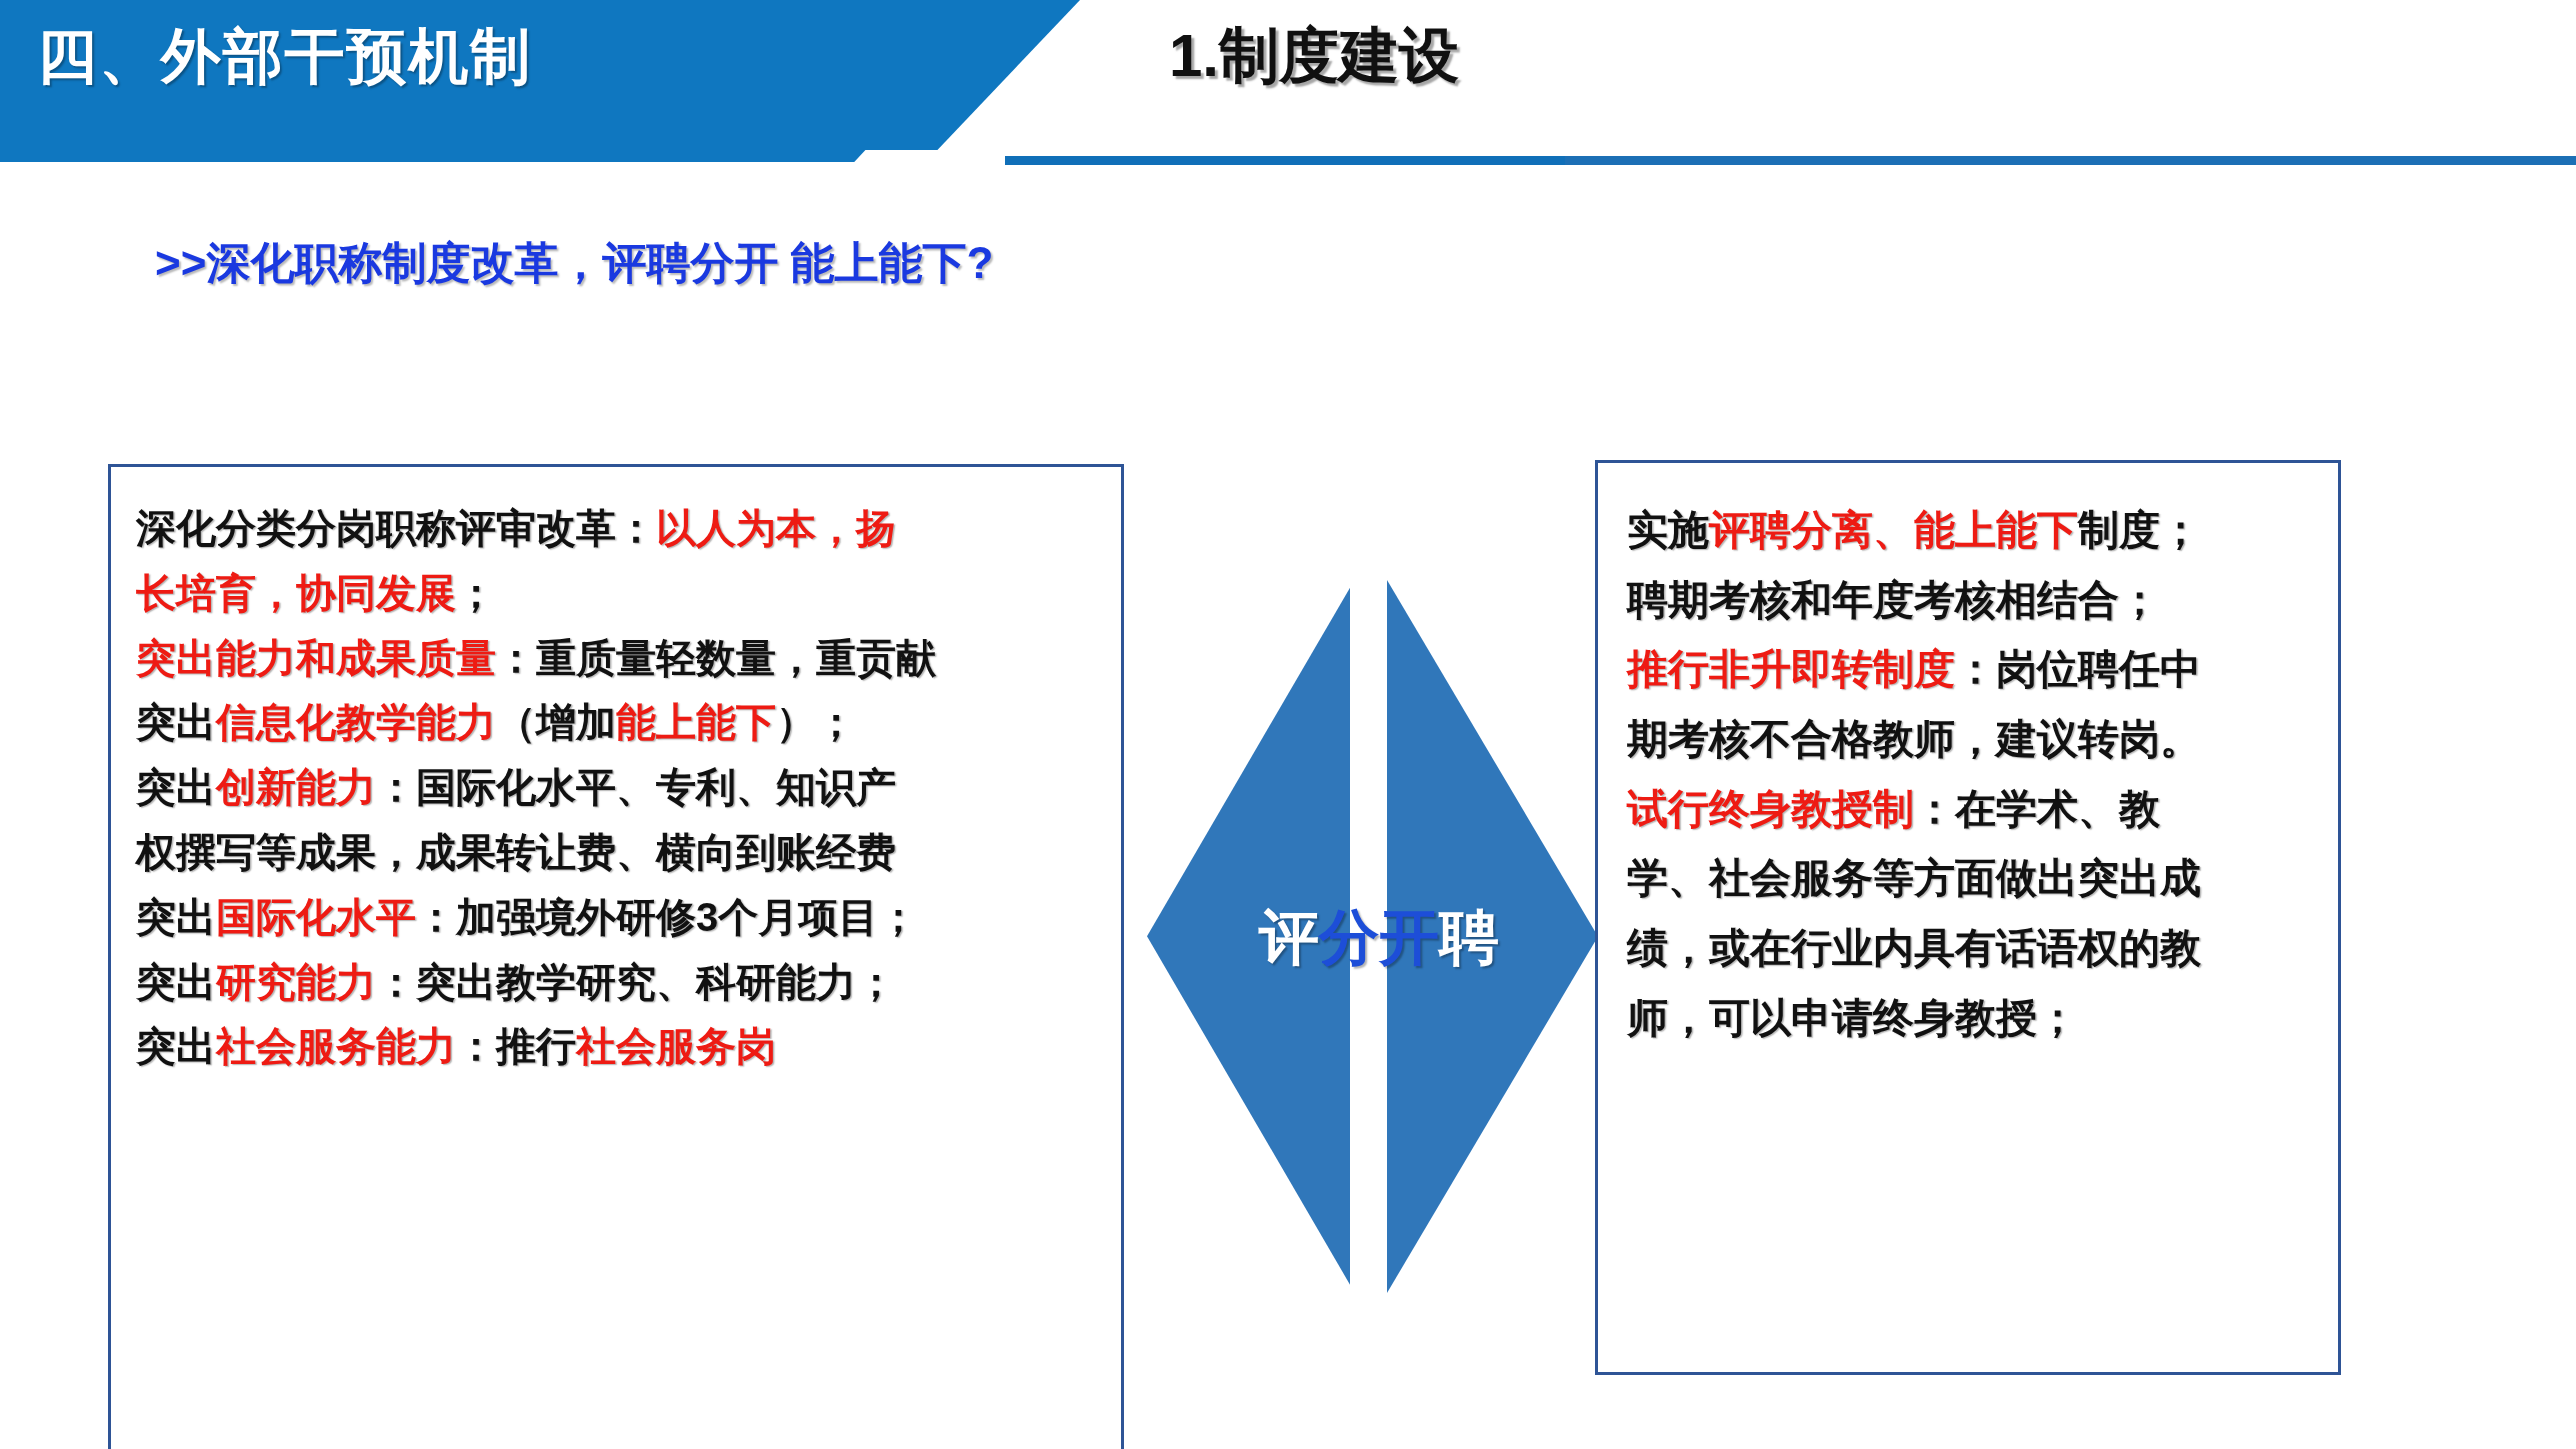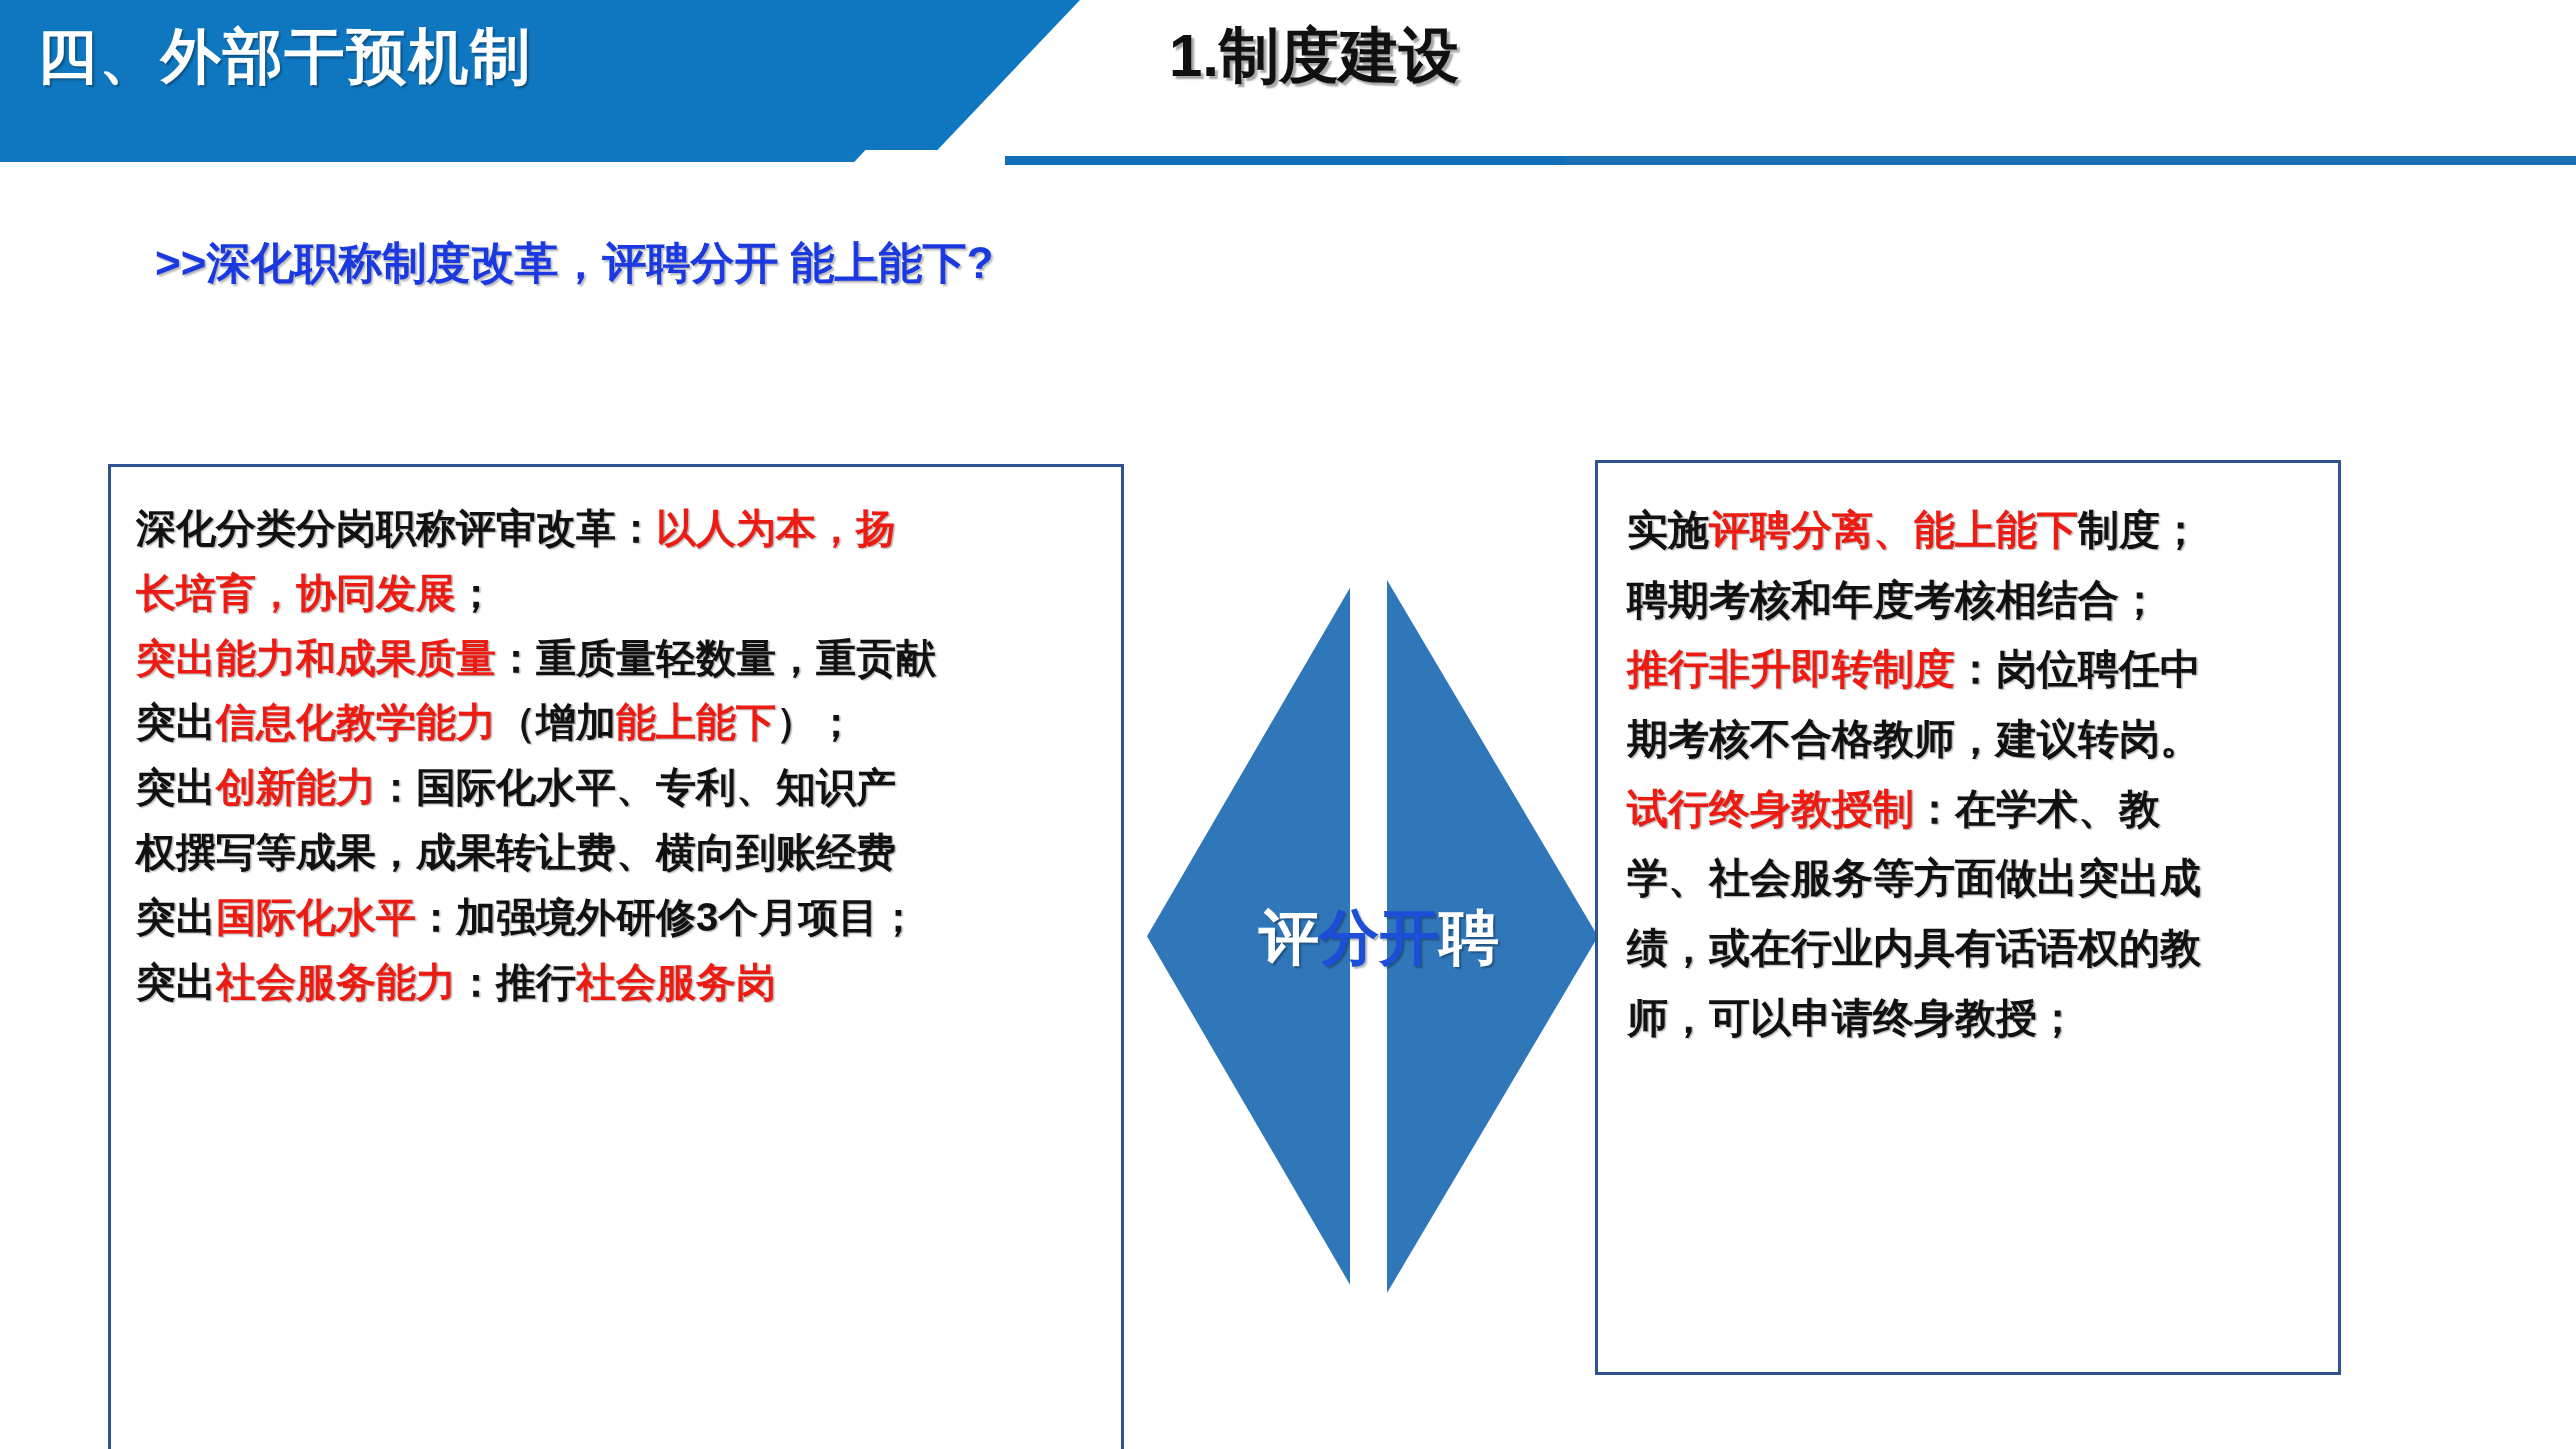--- a/index.html
+++ b/index.html
@@ -188,20 +188,21 @@
 
   <div class="content-box" id="box-left">
     <div>
         <div class="body-line"><span>深化分类分岗职称评审改革：</span><span class="red">以人为本，扬</span></div>
         <div class="body-line"><span class="red">长培育，协同发展</span><span>；</span></div>
         <div class="body-line"><span class="red">突出能力和成果质量</span><span>：重质量轻数量，重贡献</span></div>
         <div class="body-line"><span>突出</span><span class="red">信息化教学能力</span><span>（增加</span><span class="red">能上能下</span><span>）；</span></div>
         <div class="body-line"><span>突出</span><span class="red">创新能力</span><span>：国际化水平、专利、知识产</span></div>
         <div class="body-line"><span>权撰写等成果，成果转让费、横向到账经费</span></div>
         <div class="body-line"><span>突出</span><span class="red">国际化水平</span><span>：加强境外研修3个月项目；</span></div>
+        <div class="body-line"><span>突出</span><span class="red">研究能力</span><span>：突出教学研究、科研能力；</span></div>
         <div class="body-line"><span>突出</span><span class="red">社会服务能力</span><span>：推行</span><span class="red">社会服务岗</span></div>
       </div>
   </div>
 
   <div class="arrows">
     <div class="arrow-left"></div>
     <div class="arrow-right"></div>
     <div class="arrow-text">
       <span class="w">评</span>
       <span class="b">分开</span>

